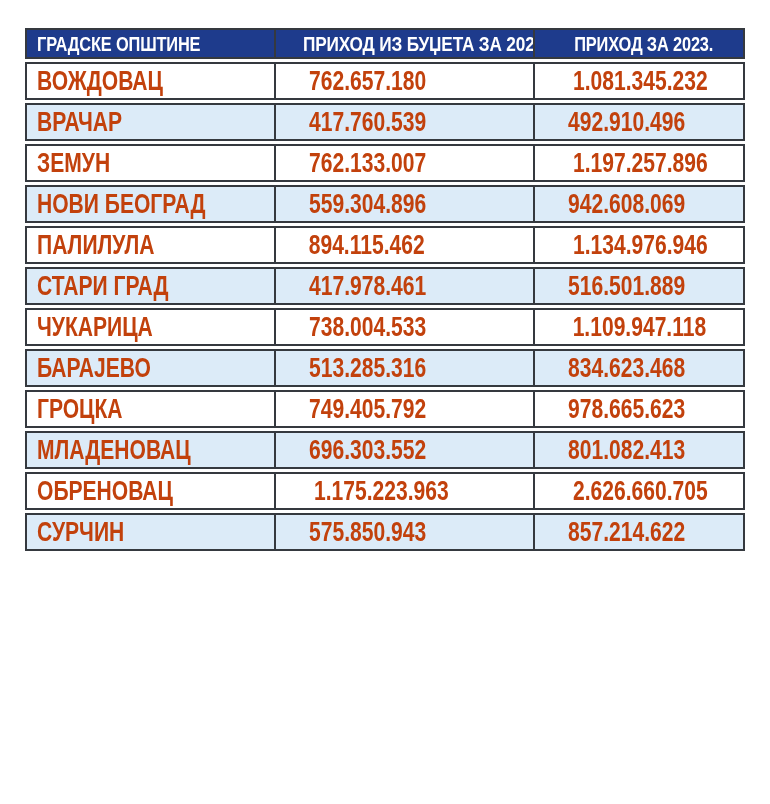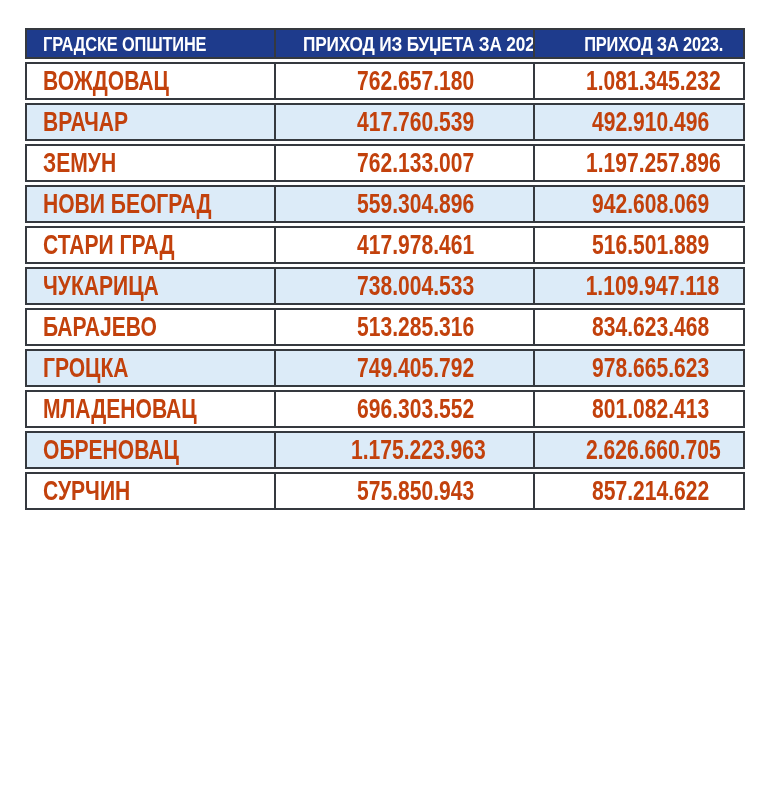--- a/index.html
+++ b/index.html
@@ -48,22 +48,22 @@
   .muni-table td {
     height: 38px;
     color: #c2410c;
     font-size: 27px;
     font-weight: bold;
   }
 
   tbody tr:nth-child(odd) td  { background: #ffffff; }
   tbody tr:nth-child(even) td { background: #dcebf8; }
 
-  .al { text-align: left;  padding-left: 16px; }
-  .ar { text-align: center; padding-right: 10px; }
+  .al { text-align: left;  padding-left: 10px; }
+  .ar { text-align: left; padding-right: 10px; }
   .ac { text-align: center; }
 
   
   .cx {
     display: inline-block;
     transform: scaleX(0.78);
     white-space: nowrap;
   }
   .al .cx { transform-origin: left center; }
   .ar .cx { transform-origin: right center; }
@@ -102,20 +102,25 @@
         <td class="al"><span class="cx">ЗЕМУН</span></td>
         <td class="ar"><span class="cx">762.133.007</span></td>
         <td class="ar"><span class="cx">1.197.257.896</span></td>
       </tr>
       <tr>
         <td class="al"><span class="cx">НОВИ БЕОГРАД</span></td>
         <td class="ar"><span class="cx">559.304.896</span></td>
         <td class="ar"><span class="cx">942.608.069</span></td>
       </tr>
       <tr>
+        <td class="al"><span class="cx">ПАЛИЛУЛА</span></td>
+        <td class="ar"><span class="cx">894.115.462</span></td>
+        <td class="ar"><span class="cx">1.134.976.946</span></td>
+      </tr>
+      <tr>
         <td class="al"><span class="cx">СТАРИ ГРАД</span></td>
         <td class="ar"><span class="cx">417.978.461</span></td>
         <td class="ar"><span class="cx">516.501.889</span></td>
       </tr>
       <tr>
         <td class="al"><span class="cx">ЧУКАРИЦА</span></td>
         <td class="ar"><span class="cx">738.004.533</span></td>
         <td class="ar"><span class="cx">1.109.947.118</span></td>
       </tr>
       <tr>

